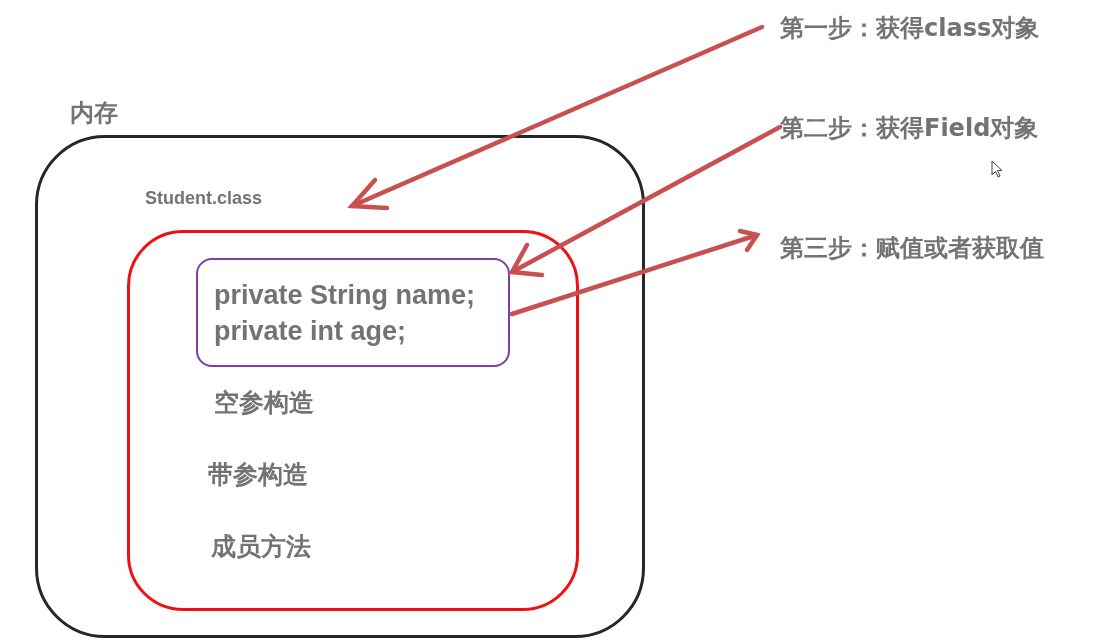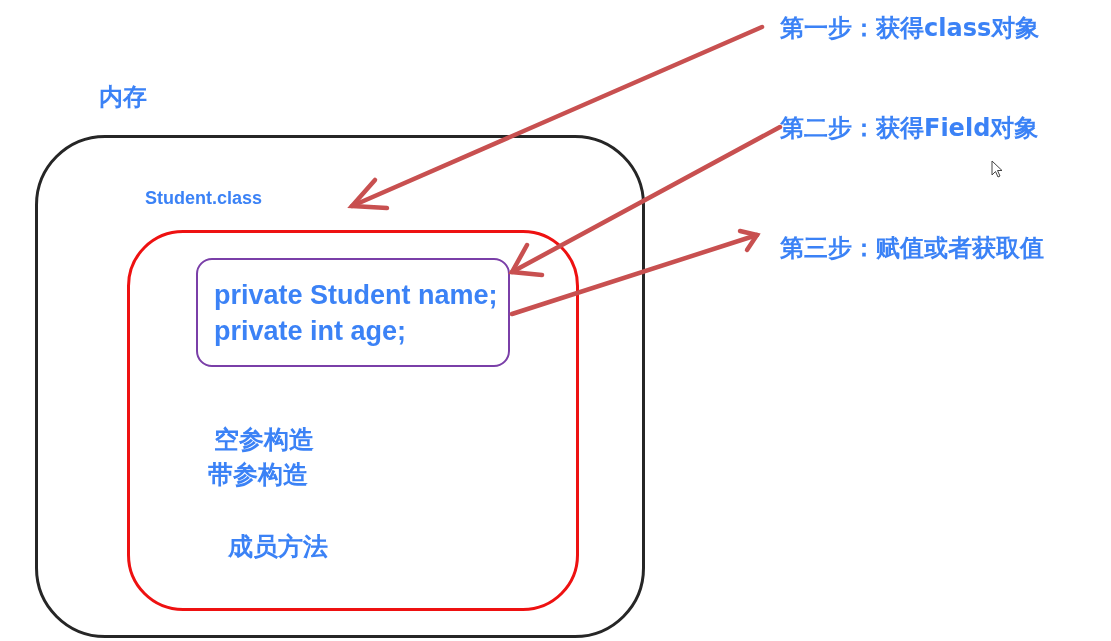--- a/index.html
+++ b/index.html
@@ -1,54 +1,54 @@
 <!DOCTYPE html>
 <html><head>
 <meta charset="utf-8">
 <style>
   html, body { margin:0; padding:0; background:#ffffff; }
   body { width:1111px; height:641px; position:relative; overflow:hidden;
          font-family:"DejaVu Sans", "Liberation Sans", sans-serif; color:#222; }
   .abs { position:absolute; }
-  .label { font-weight:bold; white-space:nowrap; color:#3b82f6; }
-  #memory-label { left:70px; top:81px; font-size:24px;margin-left:29px; }
+  .label { font-weight:bold; white-space:nowrap; color:#737373; }
+  #memory-label { left:70px; top:97px; font-size:24px; }
   #outer-box { left:35px; top:135px; width:610px; height:503px;
                border:3px solid #262626; border-radius:70px; box-sizing:border-box; }
   #class-label { left:145px; top:188px; font-size:18px; font-family:"Liberation Sans", sans-serif; }
   #red-box { left:127px; top:230px; width:452px; height:381px;
              border:3px solid #ee1111; border-radius:56px; box-sizing:border-box; }
   #field-box { left:196px; top:258px; width:314px; height:109px;
                border:2px solid #7a3fa8; border-radius:16px; box-sizing:border-box; }
   .field { font-size:27px; font-family:"Liberation Sans", sans-serif; }
   #field-1 { left:214px; top:280px; }
   #field-2 { left:214px; top:316px; }
   .member { font-size:25px; }
-  #member-1 { left:214px; top:423px; }
+  #member-1 { left:214px; top:386px; }
   #member-2 { left:208px; top:458px; }
-  #member-3 { left:228px; top:530px;text-align:right; }
+  #member-3 { left:211px; top:530px;text-align:right; }
   .step { font-size:24px; }
   #step-1 { left:780px; top:12px; }
   #step-2 { left:780px; top:112px;text-align:right; }
   #step-3 { left:780px; top:232px; }
   svg#arrows { position:absolute; left:0; top:0; }
   #cursor { left:991px; top:160px; }
 </style>
 </head>
 <body>
 
 <div class="abs label" id="memory-label">内存</div>
 
 <div class="abs" id="outer-box"></div>
 
 <div class="abs label" id="class-label">Student.class</div>
 
 <div class="abs" id="red-box"></div>
 
 <div class="abs" id="field-box"></div>
-<div class="abs label field" id="field-1">private Student name;</div>
+<div class="abs label field" id="field-1">private String name;</div>
 <div class="abs label field" id="field-2">private int age;</div>
 
 <div class="abs label member" id="member-1">空参构造</div>
 <div class="abs label member" id="member-2">带参构造</div>
 <div class="abs label member" id="member-3">成员方法</div>
 
 <div class="abs label step" id="step-1">第一步：获得class对象</div>
 <div class="abs label step" id="step-2">第二步：获得Field对象</div>
 <div class="abs label step" id="step-3">第三步：赋值或者获取值</div>
 

